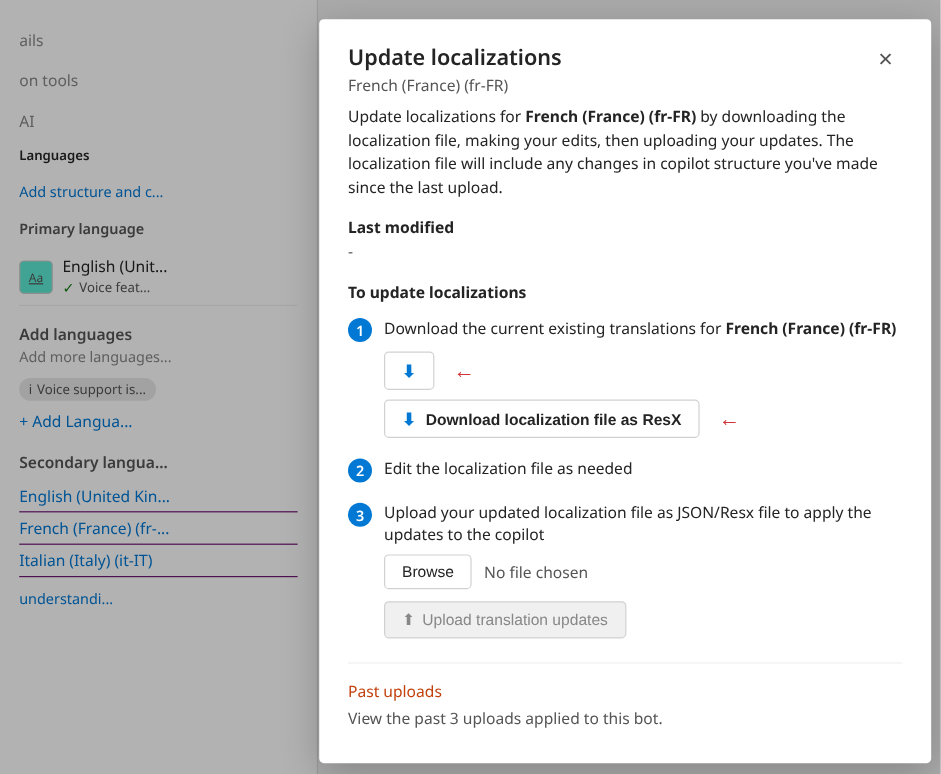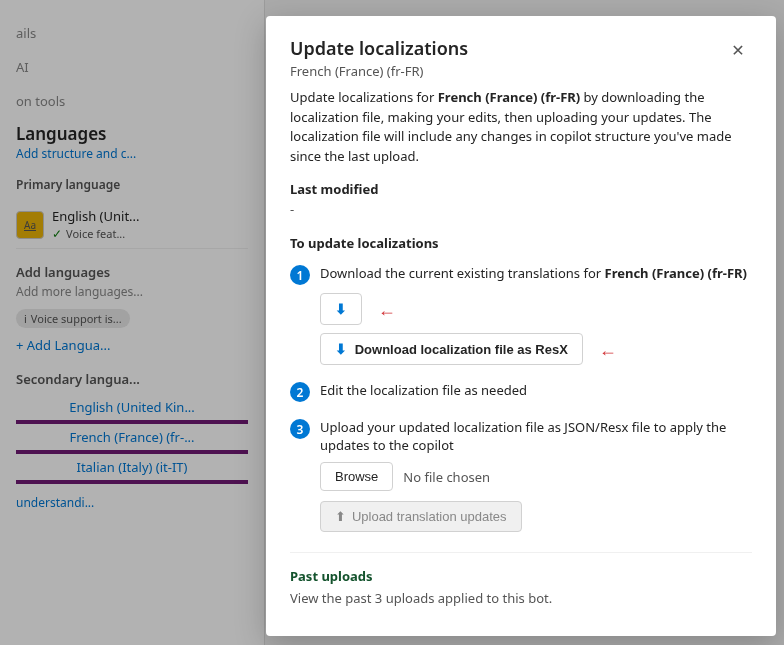--- a/index.html
+++ b/index.html
@@ -32,24 +32,24 @@
       font-size: 13px;
       margin-bottom: 8px;
       padding: 4px 0;
     }
 
     .bg-nav-item.faded {
       color: #888;
     }
 
     .section-title {
-      font-size: 17px;
-      font-weight: 600;
-      color: #242424;
-      margin-bottom: 0;
+      font-size: 11px;
+      font-weight: 600;
+      color: #242424;
+      margin-bottom: 14px;
     }
 
     .section-sub {
       font-size: 12px;
       color: #0078d4;
       margin-bottom: 14px;
     }
 
     .primary-lang-label {
       font-size: 12px;
@@ -70,21 +70,21 @@
     .lang-icon {
       width: 28px;
       height: 28px;
       border: 1px solid #ccc;
       border-radius: 4px;
       display: flex;
       align-items: center;
       justify-content: center;
       font-size: 10px;
       color: #555;
-      background: #eab308;
+      background: #5eead4;
       text-decoration: underline;
     }
 
     .lang-name {
       font-size: 13px;
       color: #242424;
     }
 
     .lang-sub {
       font-size: 11px;
@@ -142,22 +142,21 @@
       font-size: 13px;
       font-weight: 600;
       color: #555;
       margin-bottom: 6px;
     }
 
     .secondary-lang-item {
       color: #0078d4;
       font-size: 13px;
       padding: 4px 0;
-      border-bottom: 4px solid #701a75;
-      text-align: center;
+      border-bottom: 1px solid #701a75;
     }
 
     .understan-item {
       color: #0078d4;
       font-size: 12px;
     }
 
     
     .modal-overlay {
       position: absolute;
@@ -373,38 +372,38 @@
     }
 
     .past-uploads-section {
       margin-top: 20px;
       border-top: 1px solid #f0f0f0;
       padding-top: 14px;
     }
 
     .past-uploads-label {
       font-size: 13px;
-      font-weight: 700;
-      color: #14532d;
+      font-weight: 400;
+      color: #c2410c;
       margin-bottom: 4px;
     }
 
     .past-uploads-text {
       font-size: 13px;
       color: #555;
     }
   </style>
 </head>
 <body>
 
 <div class="bg-panel">
   <div class="bg-panel-content">
     <div class="bg-nav-item faded">ails</div>
+    <div class="bg-nav-item faded">on tools</div>
     <div class="bg-nav-item faded">AI</div>
-    <div class="bg-nav-item faded">on tools</div>
 
     <div class="section-title">Languages</div>
     <div class="section-sub">Add structure and c...</div>
 
     <div class="primary-lang-label">Primary language</div>
 
     <div class="lang-item">
       <div class="lang-icon">Aa</div>
       <div>
         <div class="lang-name">English (Unit...</div>

